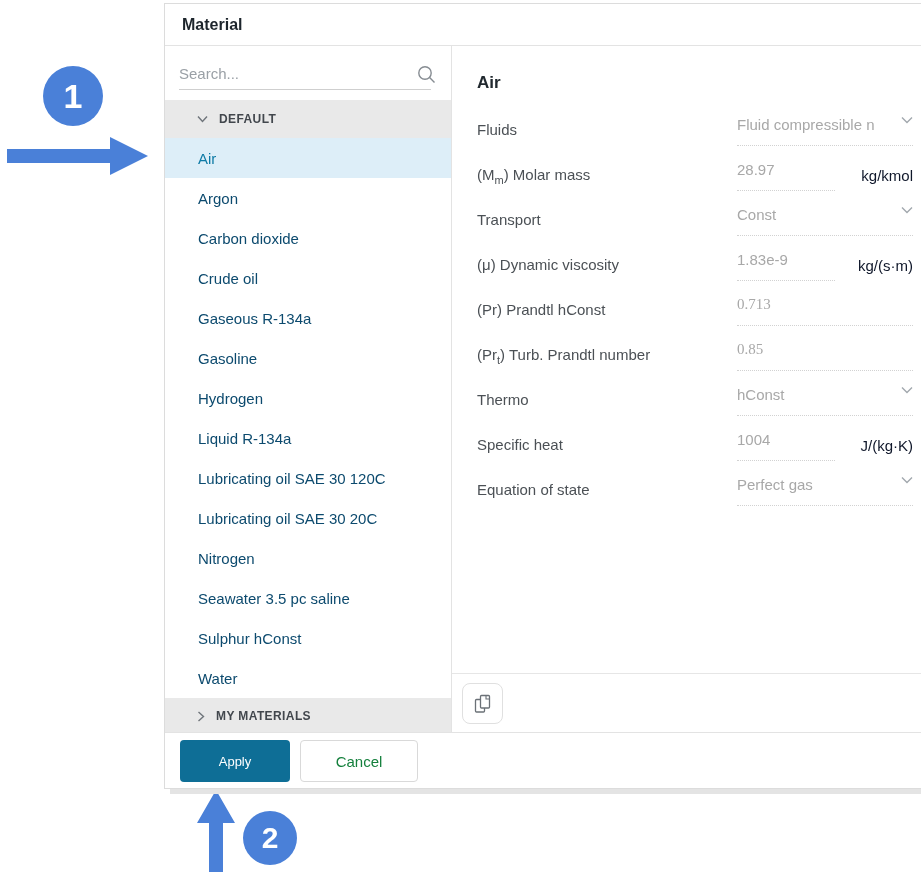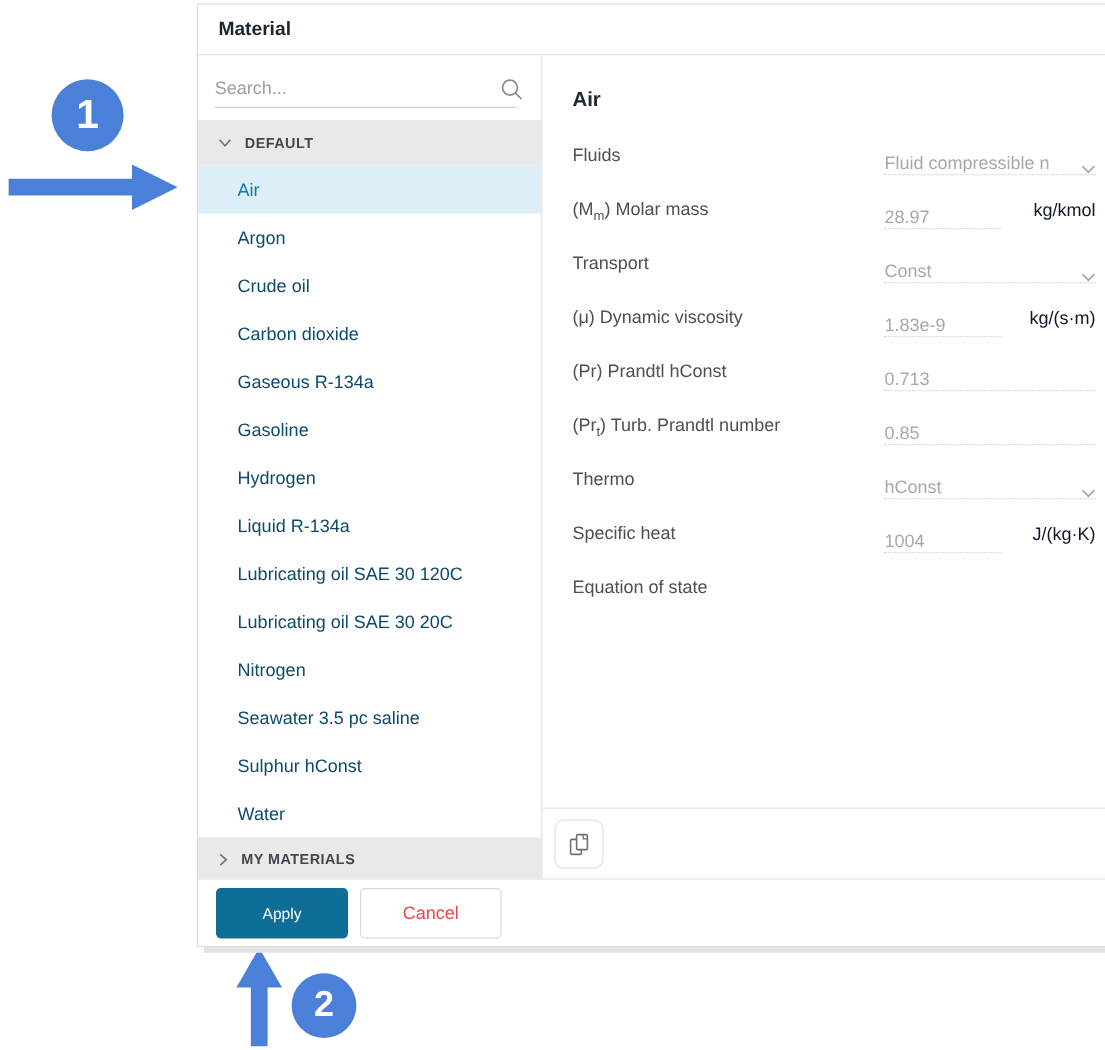--- a/index.html
+++ b/index.html
@@ -40,21 +40,21 @@
     font-size: 15px; color: #555; outline: none;
     font-family: "Liberation Sans", sans-serif;
     background: transparent;
   }
   .search-input::placeholder { color: #9aa0a6; }
   .search-icon { position: absolute; right: 15px; top: 19px; }
 
   .group-header {
     height: 38px; background: #e9e9e9;
     display: flex; align-items: center; gap: 11px;
-    padding-left: 17px;
+    padding-left: 32px;
     font-size: 12px; font-weight: bold; letter-spacing: 0.4px;
     color: #42474d; cursor: pointer;
   }
   .group-header.bottom { height: 36px; }
 
   .list-item {
     height: 40px; display: flex; align-items: center;
     padding-left: 33px;
     font-size: 15px; color: #0c4a6e; cursor: pointer;
   }
@@ -67,28 +67,28 @@
     font-size: 17px; font-weight: bold; color: #21292f;
   }
   .field-row {
     position: absolute; left: 25px; right: 10px; height: 45px;
     display: flex; align-items: center; justify-content: space-between;
   }
   .field-label { font-size: 15px; color: #4b5055; }
   .field-label sub { font-size: 11px; }
   .control { width: 176px; display: flex; align-items: center; }
   .control .box {
-    height: 30px; display: flex; align-items: flex-end;
+    height: 30px; display: flex; align-items: flex-start;
     border-bottom: 1px dotted #d2d2d2;
     font-size: 15px; color: #a8a8a8; cursor: pointer;
     overflow: hidden; white-space: nowrap;
   }
   .control.dropdown .box { flex: 1; justify-content: space-between; }
   .control.with-unit .box { width: 98px; }
-  .control.no-unit .box { flex: 1; }
+  .control.no-unit .box { flex: 1; font-family: Liberation Serif, serif; }
   .unit { flex: 1; text-align: right; font-size: 15px; color: #0f172a; }
   .chev { flex: 0 0 auto; margin-left: 4px; }
 
   .detail-divider { position: absolute; top: 627px; left: 0; right: 0; border-top: 1px solid #e6e6e6; }
   .copy-button {
     position: absolute; top: 637px; left: 10px;
     width: 41px; height: 41px;
     background: #fff; border: 1px solid #e0e0e0; border-radius: 8px;
     display: flex; align-items: center; justify-content: center;
     cursor: pointer;
@@ -103,21 +103,21 @@
     position: absolute; left: 15px; top: 7px;
     width: 110px; height: 42px;
     background: #0e6e96; color: #fff;
     border: none; border-radius: 4px;
     font-size: 13px; font-family: "Liberation Sans", sans-serif;
     cursor: pointer;
   }
   .cancel-btn {
     position: absolute; left: 135px; top: 7px;
     width: 118px; height: 42px;
-    background: #fff; color: #ef4444;
+    background: #fff; color: #15803d;
     border: 1px solid #d9d9d9; border-radius: 4px;
     font-size: 15px; font-family: "Liberation Sans", sans-serif;
     cursor: pointer;
   }
 
   
   .step-circle {
     position: absolute; border-radius: 50%;
     background: #4a80d8; color: #fff; font-weight: bold;
     display: flex; align-items: center; justify-content: center;
@@ -157,22 +157,22 @@
 
       <div class="group-header">
         <svg width="11" height="8" viewBox="0 0 11 8">
           <polyline points="1,1.5 5.5,6.5 10,1.5" fill="none" stroke="#6f757b" stroke-width="1.4"></polyline>
         </svg>
         <span>DEFAULT</span>
       </div>
 
       <div class="list-item selected">Air</div>
       <div class="list-item">Argon</div>
+      <div class="list-item">Carbon dioxide</div>
       <div class="list-item">Crude oil</div>
-      <div class="list-item">Carbon dioxide</div>
       <div class="list-item">Gaseous R-134a</div>
       <div class="list-item">Gasoline</div>
       <div class="list-item">Hydrogen</div>
       <div class="list-item">Liquid R-134a</div>
       <div class="list-item">Lubricating oil SAE 30 120C</div>
       <div class="list-item">Lubricating oil SAE 30 20C</div>
       <div class="list-item">Nitrogen</div>
       <div class="list-item">Seawater 3.5 pc saline</div>
       <div class="list-item">Sulphur hConst</div>
       <div class="list-item">Water</div>
@@ -267,20 +267,28 @@
         <div class="control with-unit">
           <div class="box">
               <span>1004</span>
             </div>
           <span class="unit">J/(kg·K)</span>
         </div>
       </div>
 
       <div class="field-row" style="top:422px">
         <div class="field-label"><span>Equation of state</span><sub></sub><span></span></div>
+        <div class="control dropdown">
+          <div class="box">
+              <span>Perfect gas</span>
+            <svg class="chev" width="12" height="8" viewBox="0 0 12 8">
+                <polyline points="1,1.5 6,6.5 11,1.5" fill="none" stroke="#a2a8ae" stroke-width="1.4"></polyline>
+              </svg>
+          </div>
+        </div>
       </div>
 
       <div class="detail-divider"></div>
       <button class="copy-button">
         <svg width="18" height="20" viewBox="0 0 18 20">
           <rect x="1.5" y="5.5" width="9" height="12.5" rx="1" fill="#fff" stroke="#6b7177" stroke-width="1.3"></rect>
           <rect x="6.5" y="1.5" width="9" height="12.5" rx="1" fill="#fff" stroke="#6b7177" stroke-width="1.3"></rect>
           <polyline points="12,1.5 12,5 15.5,5" fill="none" stroke="#6b7177" stroke-width="1.1"></polyline>
         </svg>
       </button>

